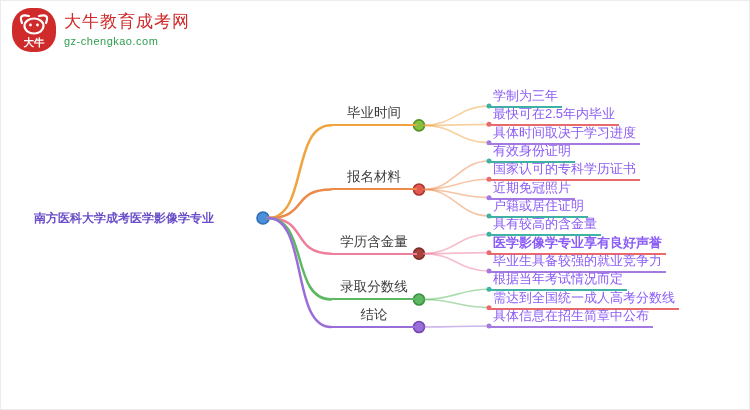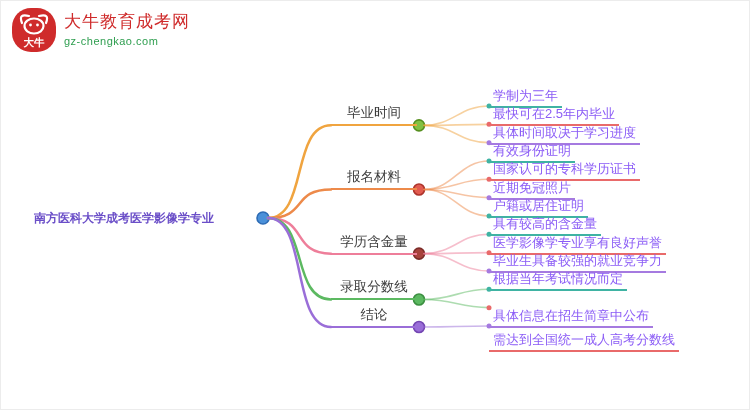--- a/index.html
+++ b/index.html
@@ -105,20 +105,20 @@
     <div class="mm-node mm-leaf" style="left: 489px; top: 89px; border-bottom-color: rgb(63, 179, 163);">学制为三年</div>
     <div class="mm-node mm-leaf" style="left: 489px; top: 107.33px; border-bottom-color: rgb(233, 106, 106);">最快可在2.5年内毕业</div>
     <div class="mm-node mm-leaf" style="left: 489px; top: 125.66px; border-bottom-color: rgb(165, 122, 224);">具体时间取决于学习进度</div>
     <div class="mm-node mm-branch" style="left: 331px; top: 168.485px; border-bottom-color: rgb(237, 138, 74);">报名材料</div>
     <div class="mm-node mm-leaf" style="left: 489px; top: 143.99px; border-bottom-color: rgb(63, 179, 163);">有效身份证明</div>
     <div class="mm-node mm-leaf" style="left: 489px; top: 162.32px; border-bottom-color: rgb(233, 106, 106);">国家认可的专科学历证书</div>
     <div class="mm-node mm-leaf" style="left: 489px; top: 180.65px; border-bottom-color: rgb(165, 122, 224);">近期免冠照片</div>
     <div class="mm-node mm-leaf" style="left: 489px; top: 198.98px; border-bottom-color: rgb(63, 179, 163);">户籍或居住证明</div>
     <div class="mm-node mm-branch" style="left: 331px; top: 232.64px; border-bottom-color: rgb(238, 126, 154);">学历含金量</div>
     <div class="mm-node mm-leaf" style="left: 489px; top: 217.31px; border-bottom-color: rgb(63, 179, 163);">具有较高的含金量</div>
-    <div class="mm-node mm-leaf" style="left: 489px; top: 235.64px; border-bottom-color: rgb(233, 106, 106);">医学影像学专业享有良好声誉</div>
+    <div class="mm-node mm-leaf" style="left: 489px; top: 235.64px; border-bottom-color: rgb(233, 106, 106); font-weight: bold;">医学影像学专业享有良好声誉</div>
     <div class="mm-node mm-leaf" style="left: 489px; top: 253.97px; border-bottom-color: rgb(165, 122, 224);">毕业生具备较强的就业竞争力</div>
     <div class="mm-node mm-branch" style="left: 331px; top: 278.465px; border-bottom-color: rgb(92, 185, 97);">录取分数线</div>
     <div class="mm-node mm-leaf" style="left: 489px; top: 272.3px; border-bottom-color: rgb(63, 179, 163);">根据当年考试情况而定</div>
-    <div class="mm-node mm-leaf" style="left: 489px; top: 290.63px; border-bottom-color: rgb(233, 106, 106); margin-top: 42px;">需达到全国统一成人高考分数线</div>
+    <div class="mm-node mm-leaf" style="left: 489px; top: 290.63px; border-bottom-color: rgb(233, 106, 106);">需达到全国统一成人高考分数线</div>
     <div class="mm-node mm-branch" style="left: 331px; top: 305.96px; border-bottom-color: rgb(154, 110, 216);">结论</div>
     <div class="mm-node mm-leaf" style="left: 489px; top: 308.96px; border-bottom-color: rgb(165, 122, 224);">具体信息在招生简章中公布</div>
   </div>
 
 </body></html>

